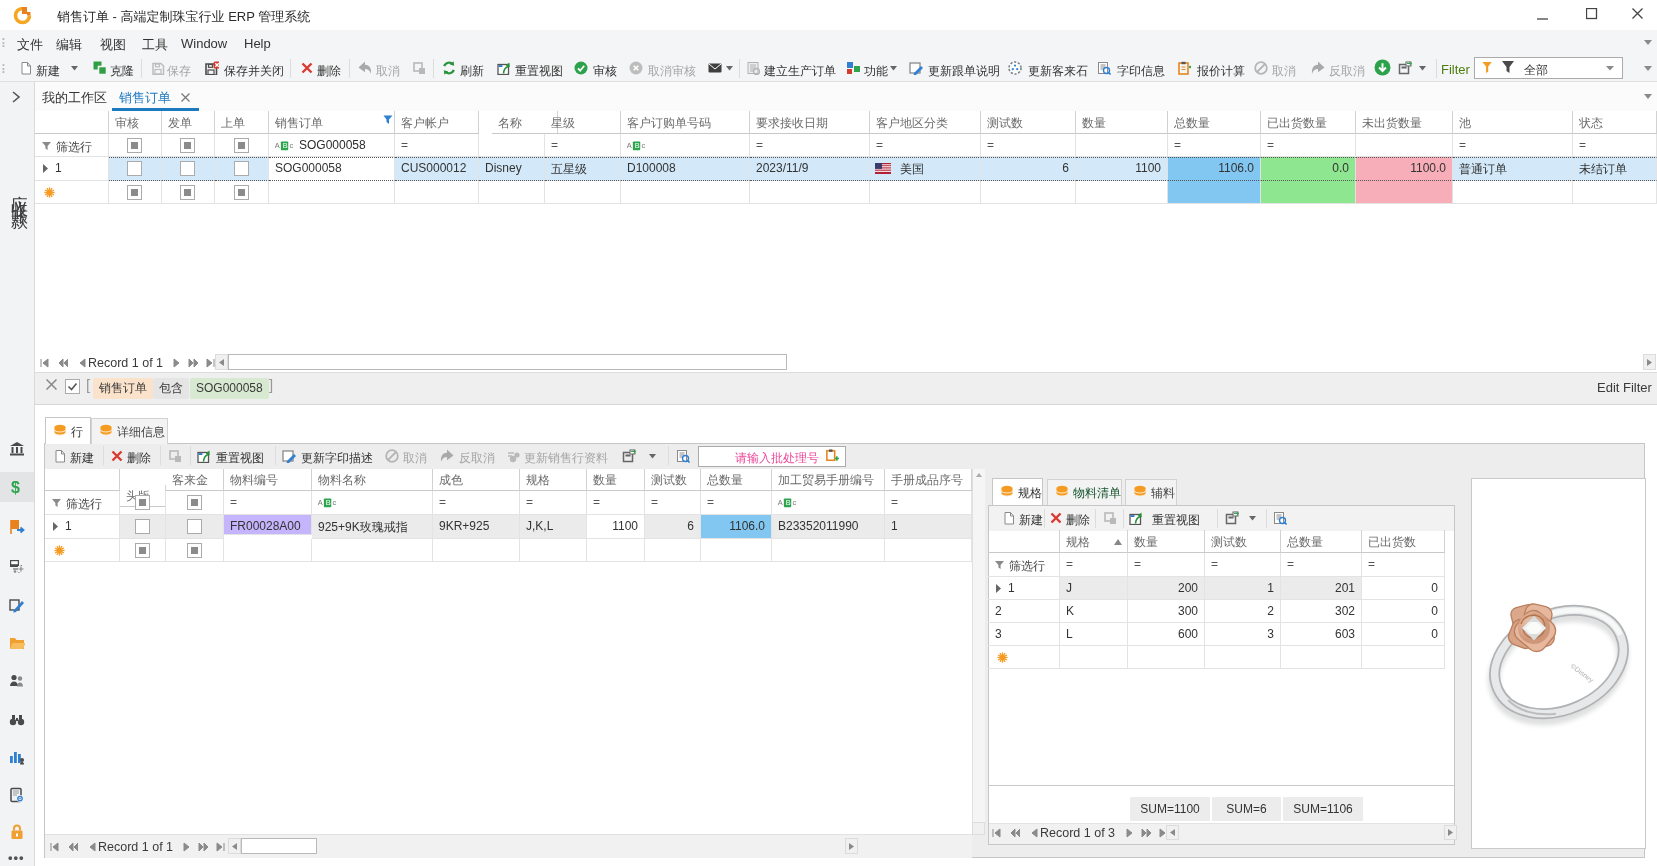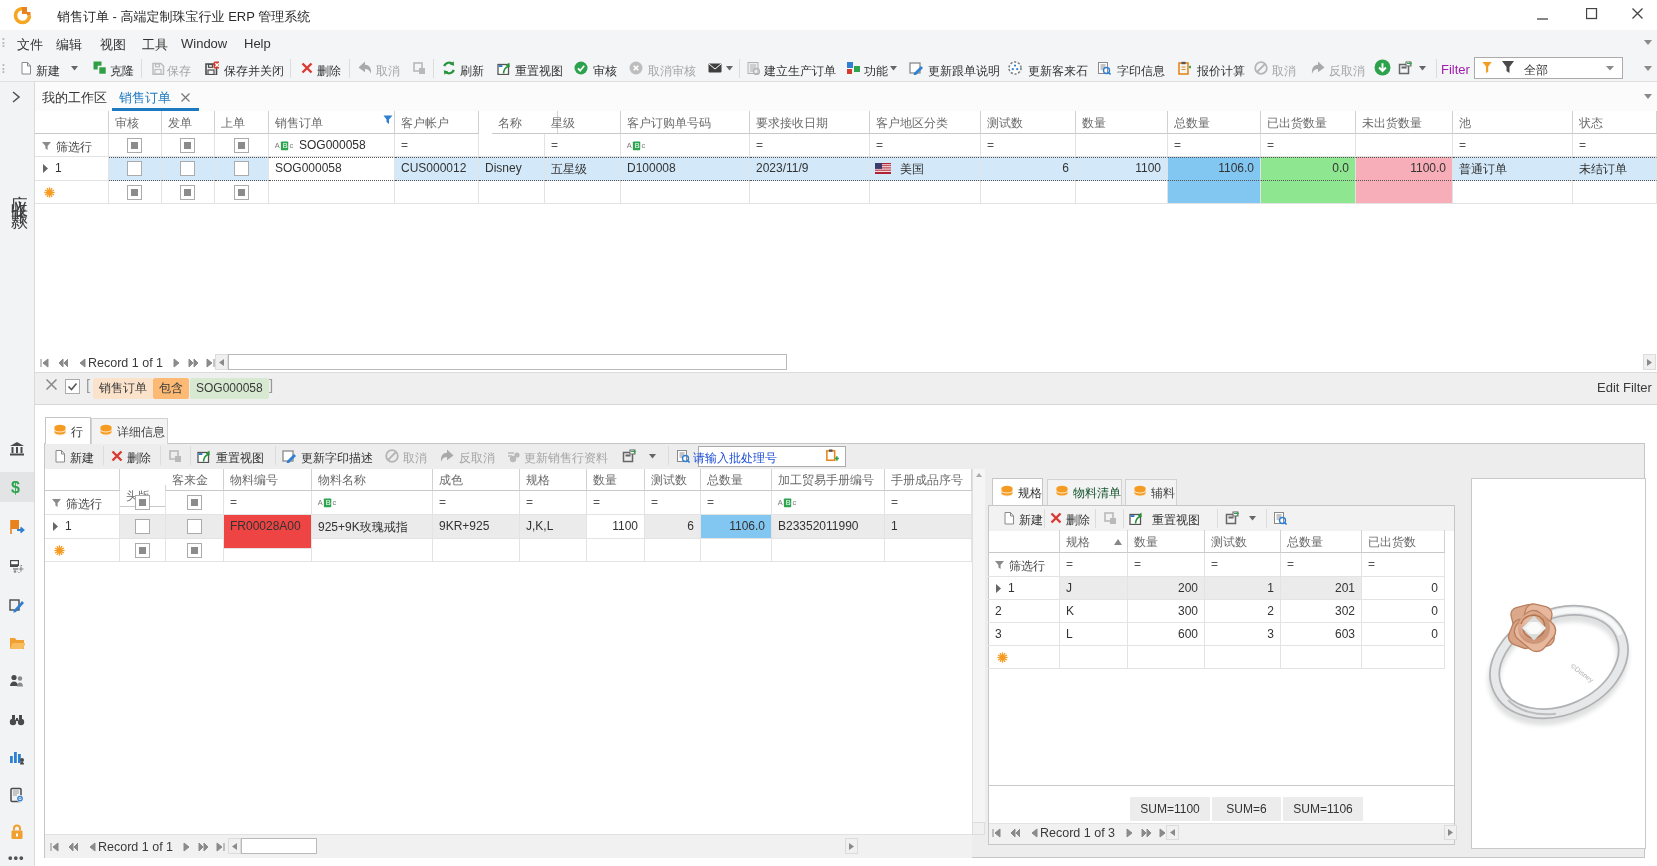--- a/index.html
+++ b/index.html
@@ -174,21 +174,21 @@
 <svg class="ic" style="left:1398px;top:61px" width="14" height="14" viewBox="0 0 14 14">
     <rect x="1.5" y="3.5" width="9" height="9" fill="none" stroke="#666" stroke-width="1.5"></rect>
     <rect x="3.5" y="5.5" width="5" height="2" fill="#666"></rect>
     <rect x="8" y="1" width="5" height="4" fill="#fff" stroke="#666"></rect>
     <path d="M9 2.5h4M11.5 0.8L13.5 2.5 11.5 4.3" stroke="#2ea44f" fill="none"></path>
   </svg>
 <svg class="ic" style="left:1419px;top:66px" width="7" height="5" viewBox="0 0 7 5">
     <path d="M0 0h7L3.5 4.5z" fill="#666"></path>
   </svg>
 <div class="sep" style="left:1436px;top:59px"></div>
-<div class="txt" style="left:1441px;top:62px;font-size:13px;color:#a21caf">Filter</div>
+<div class="txt" style="left:1441px;top:62px;font-size:13px;color:#4d7c0f">Filter</div>
 <div class="abs" style="left:1474px;top:57px;width:149px;height:22px;background:#fff;border:1px solid #ababab"></div>
 <svg class="ic" style="left:1481px;top:61px" width="12" height="13" viewBox="0 0 12 14">
     <path d="M1 1h10l-3.7 5v5.5L5 13V6z" fill="#f59b22"></path>
   </svg>
 <svg class="ic" style="left:1501px;top:60px" width="14" height="14" viewBox="0 0 14 14">
     <path d="M1 1h12l-4.5 6v6L5.5 11V7z" fill="#4a4a4a"></path>
   </svg>
 <div class="txt" style="left:1524px;top:62px;">全部</div>
 <svg class="ic" style="left:1606px;top:66px" width="8" height="5" viewBox="0 0 8 5">
     <path d="M0 0h8L4 4.5z" fill="#8a8a8a"></path>
@@ -453,21 +453,21 @@
   </svg>
 <div class="abs" style="left:35px;top:372px;width:1622px;height:33px;background:#efefef;border-top:1px solid #dcdcdc;border-bottom:1px solid #d6d6d6"></div>
 <svg class="ic" style="left:46px;top:379px" width="11" height="11" viewBox="0 0 11 11">
     <path d="M0.5 0.5l10 10M10.5 0.5l-10 10" stroke="#888" stroke-width="1.5"></path>
   </svg>
 <div class="cb" style="left:65px;top:379px"><svg width="13" height="13">
       <path d="M2.5 6.5l3 3 5-6" stroke="#555" stroke-width="1.6" fill="none"></path>
     </svg></div>
 <div class="txt" style="left:86px;top:376px;"><span style="color:#999;font-size:15px">[</span></div>
 <div class="chip" style="left:93px;top:378px;background:#fbe2cb">销售订单</div>
-<div class="chip" style="left:153px;top:378px;background:#fdba74">包含</div>
+<div class="chip" style="left:153px;top:378px;background:#e5e5e5">包含</div>
 <div class="chip" style="left:190px;top:378px;background:#d8e9d2">SOG000058</div>
 <div class="txt" style="left:269px;top:376px;"><span style="color:#999;font-size:15px">]</span></div>
 <div class="txt" style="left:1597px;top:380px;font-size:13px;color:#3a3a3a">Edit Filter</div>
 <div class="abs" style="left:44px;top:443px;width:1601px;height:415px;background:#ededed;border:1px solid #c6c6c6"></div>
 <div class="abs" style="left:45px;top:417px;width:46px;height:27px;background:#fff;border:1px solid #c6c6c6;border-bottom:none"></div>
 <svg class="ic" style="left:53px;top:424px" width="14" height="13" viewBox="0 0 14 13">
     <ellipse cx="7" cy="3" rx="5.5" ry="2.2" fill="#f59b22"></ellipse>
     <path d="M1.5 3v3c0 1.2 2.5 2.2 5.5 2.2S12.5 7.2 12.5 6V3" fill="#f59b22"></path>
     <path d="M1.5 6v3c0 1.2 2.5 2.2 5.5 2.2S12.5 10.2 12.5 9V6" fill="#f59b22"></path>
     <path d="M1.5 5.8c0 1.2 2.5 2.2 5.5 2.2s5.5-1 5.5-2.2" fill="none" stroke="#fff" stroke-width="0.8"></path>
@@ -537,21 +537,21 @@
     <path d="M0 0h7L3.5 4.5z" fill="#666"></path>
   </svg>
 <div class="sep" style="left:668px;top:446px"></div>
 <svg class="ic" style="left:676px;top:449px" width="14" height="14" viewBox="0 0 14 14">
     <rect x="1.5" y="1.5" width="9" height="11" fill="#fff" stroke="#8a8a8a"></rect>
     <path d="M3.5 4h5M3.5 6h5M3.5 8h3" stroke="#8a8a8a"></path>
     <circle cx="9.5" cy="9.5" r="3" fill="none" stroke="#2f7fd3" stroke-width="1.4"></circle>
     <path d="M11.5 11.5l2 2" stroke="#2f7fd3" stroke-width="1.6"></path>
   </svg>
 <div class="abs" style="left:698px;top:446px;width:148px;height:21px;background:#fff;border:1px solid #ababab"></div>
-<div class="txt" style="left:693px;top:450px;color:#1d4ed8">请输入批处理号</div>
+<div class="txt" style="left:735px;top:450px;color:#ec4899">请输入批处理号</div>
 <svg class="ic" style="left:826px;top:448px" width="13" height="15" viewBox="0 0 15 15">
     <rect x="1" y="2" width="9" height="11" fill="none" stroke="#e8871e" stroke-width="1.8"></rect>
     <rect x="3.5" y="0.5" width="4" height="2.8" fill="#555"></rect>
     <path d="M10 11h5M12.5 8.5v5" stroke="#2ea44f" stroke-width="1.8"></path>
   </svg>
 <div class="abs" style="left:45px;top:469px;width:927px;height:366px;background:#fff"></div>
 <div class="gc hd" style="left:45px;top:469px;width:75px;height:22px;padding-top:3px;"></div>
 <div class="gc hd" style="left:120px;top:469px;width:46px;height:22px;padding-top:3px;margin-top:16px;">头版</div>
 <div class="gc hd" style="left:166px;top:469px;width:58px;height:22px;padding-top:3px;">客来金</div>
 <div class="gc hd" style="left:224px;top:469px;width:88px;height:22px;padding-top:3px;">物料编号</div>
@@ -598,21 +598,21 @@
     <text x="16" y="9" font-size="8" fill="#777" font-family="Liberation Sans">c</text>
   </svg>
 <div class="gc" style="left:45px;top:515px;width:75px;height:24px;border-right:1px solid #e3e3e3"><span style="margin-left:14px">1</span></div>
 <svg class="ic" style="left:52px;top:522px" width="7" height="9" viewBox="0 0 7 9">
     <path d="M1 0l5 4.5L1 9z" fill="#666"></path>
   </svg>
 <div class="gc" style="left:120px;top:515px;width:46px;height:24px;background:#ebebeb;"></div>
 <div class="cb" style="left:135px;top:519px"></div>
 <div class="gc" style="left:166px;top:515px;width:58px;height:24px;background:#ebebeb;"></div>
 <div class="cb" style="left:187px;top:519px"></div>
-<div class="gc" style="left:224px;top:515px;width:88px;height:34px;background:#ef4444;">FR00028A00</div>
+<div class="gc" style="left:224px;top:515px;width:88px;height:20px;background:#c4b5fd;">FR00028A00</div>
 <div class="gc" style="left:312px;top:515px;width:121px;height:24px;background:#ebebeb;">925+9K玫瑰戒指</div>
 <div class="gc" style="left:433px;top:515px;width:87px;height:24px;background:#ebebeb;">9KR+925</div>
 <div class="gc" style="left:520px;top:515px;width:67px;height:24px;background:#ebebeb;">J,K,L</div>
 <div class="gc num" style="left:587px;top:515px;width:58px;height:24px;background:#fff;">1100</div>
 <div class="gc num" style="left:645px;top:515px;width:56px;height:24px;background:#ebebeb;">6</div>
 <div class="gc num" style="left:701px;top:515px;width:71px;height:24px;background:#82c6f2;">1106.0</div>
 <div class="gc" style="left:772px;top:515px;width:113px;height:24px;background:#ebebeb;">B23352011990</div>
 <div class="gc" style="left:885px;top:515px;width:87px;height:24px;background:#ebebeb;">1</div>
 <div class="gc" style="left:45px;top:539px;width:75px;height:23px;border-right:1px solid #e3e3e3"></div>
 <svg class="ic" style="left:53px;top:544px" width="13" height="13" viewBox="0 0 14 14">

